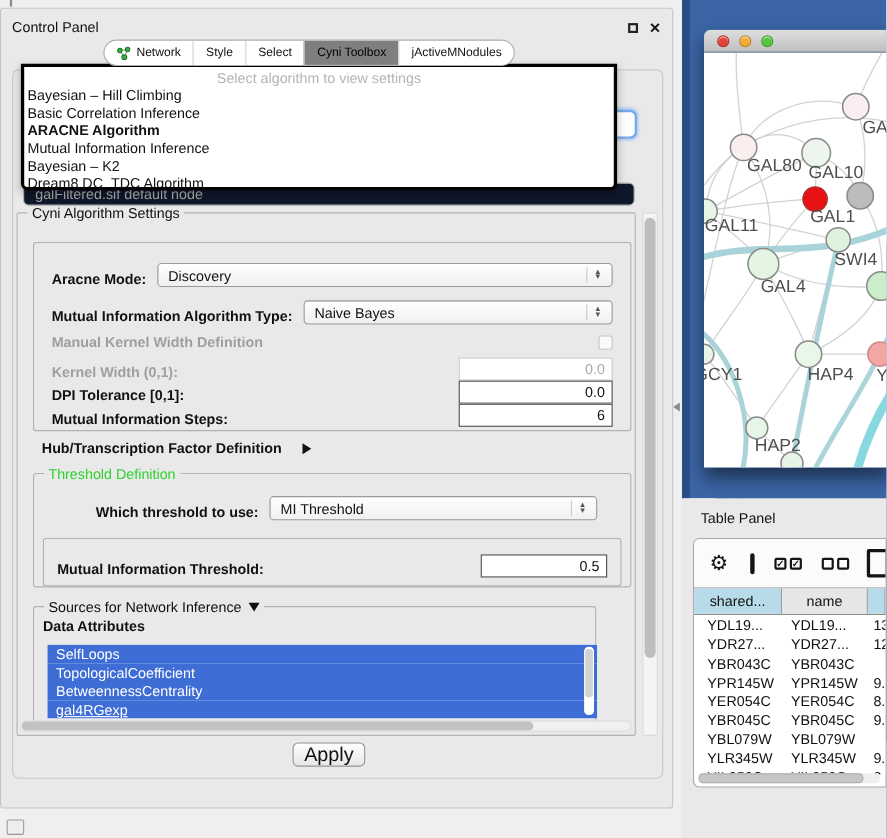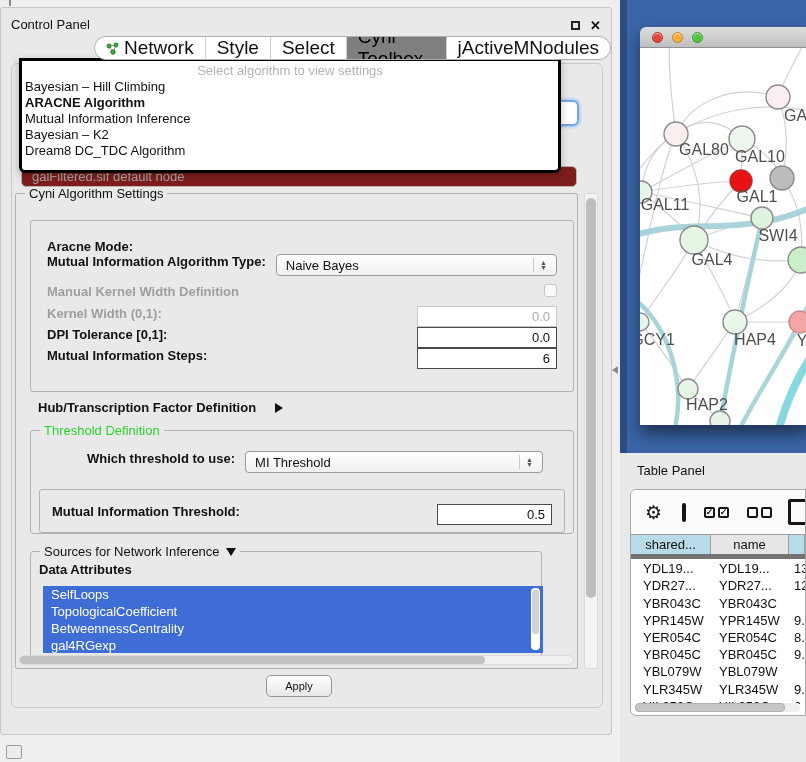--- a/index.html
+++ b/index.html
@@ -11,30 +11,30 @@
   
   .cp{position:absolute;left:0;top:7px;width:612px;height:728px;background:#e9e9e9;
       border:1px solid #c6c6c6;border-radius:3px}
   .cp-titlebar{position:absolute;left:0;top:0;right:0;height:24px;display:flex;align-items:flex-end;padding:0 10px}
   .cp-title{font-size:13px}
   .cp-controls{margin-left:auto;display:flex;gap:10px;align-items:center}
   .float-btn{width:9px;height:9px;border:2px solid #222;background:transparent}
   .close-btn{font-size:13px;font-weight:bold;line-height:1;color:#111}
 
   .tabbar{position:absolute;left:93px;top:28px;height:24px;display:flex;background:#fff;
-          border:1px solid #aeaeae;border-radius:12px;overflow:hidden;font-size:19px;z-index:6}
+          border:1px solid #aeaeae;border-radius:12px;overflow:hidden;font-size:11px;z-index:6}
   .tab{display:flex;align-items:center;gap:5px;padding:0 11px;border-left:1px solid #cfcfcf}
   .tab:first-child{border-left:none}
   .tab.sel{background:#7f7f7f;color:#000000}
 
   .inner{position:absolute;left:10px;top:55px;width:592px;height:645px;background:#e9e9e9;
          border:1px solid #c9c9c9;border-radius:6px}
 
   .hidden-combo{position:absolute;left:20px;top:158px;width:556px;height:21px;border:1px solid #b5b5b5;
-                border-radius:5px;background:#7f1d1d;color:#a9a9a9;font-size:13px;display:flex;
+                border-radius:5px;background:#0f172a;color:#a9a9a9;font-size:13px;display:flex;
                 align-items:center;padding:0 10px;overflow:hidden;z-index:2}
   .blue-frag{position:absolute;left:545px;top:92px;width:33px;height:26px;border:2px solid #74a7ec;
              border-radius:6px;background:#fff;box-shadow:0 0 3px 1px #9cc1f0;z-index:1}
 
   .overlay{position:absolute;left:18px;top:50px;width:542px;height:115px;background:#fff;
            border:3px solid #000000;border-radius:0 0 6px 6px;box-shadow:0 3px 8px rgba(0,0,0,.25);
            font-size:13px;padding-top:2px;z-index:5;overflow:hidden}
   .overlay-header{color:#b4b4b4;text-align:center;height:16px;line-height:16px}
   .algo-item{height:16px;line-height:16px;padding-left:3px;white-space:nowrap}
   .algo-item.bold{font-weight:bold}
@@ -45,53 +45,53 @@
   .legend{position:absolute;top:-8px;left:9px;background:#e9e9e9;padding:0 4px;font-size:13px;
           line-height:15px;white-space:nowrap;display:flex;align-items:center;gap:6px}
   .legend.blue{color:#2222dd}
   .legend.green{color:#2ed22e}
   .vsb{position:absolute;left:583px;top:185px;width:14px;height:476px;background:#f4f4f4;
        border:1px solid #dadada;border-radius:2px}
   .vsb-thumb{position:absolute;left:1px;top:4px;width:10px;height:400px;background:#bdbdbd;border-radius:5px}
 
   .group{position:absolute;border:1px solid #b2b2b2;border-radius:3px}
   .g-algdef{left:14px;top:26px;width:544px;height:172px;padding-top:18px}
-  .row{display:flex;align-items:flex-start;margin:0 16px}
+  .row{display:flex;align-items:flex-end;margin:0 16px}
   .lbl{font-weight:bold;font-size:13px;white-space:nowrap}
   .lbl.dis{color:#9e9e9e}
   .combo{display:flex;align-items:center;height:22px;flex:1;margin-left:10px;background:linear-gradient(#ffffff,#f0f0f0);
          border:1px solid #9a9a9a;border-radius:4px;padding:0 9px;font-size:13px}
   .stepper{margin-left:auto;display:flex;flex-direction:column;align-items:center;color:#555;
            font-size:7px;line-height:.78;border-left:1px solid #c9c9c9;padding-left:6px;height:14px;justify-content:center}
   .field{height:21px;width:140px;margin-left:auto;border:1px solid #4a4a4a;background:#fff;font-size:13px;
          display:flex;align-items:center;justify-content:flex-end;padding:0 6px}
   .field.dis{border-color:#c6c6c6;color:#ababab}
   .checkbox{width:13px;height:13px;margin-left:auto;border:1px solid #c6c6c6;border-radius:3px;background:#fafafa}
-  .mt5{margin-top:0}.mt8{margin-top:8px}.mt7{margin-top:7px}.mt4{margin-top:0}
+  .mt5{margin-top:12px}.mt8{margin-top:8px}.mt7{margin-top:7px}.mt4{margin-top:0}
   .hub-row{position:absolute;left:22px;top:206px;display:flex;align-items:center;gap:19px}
   .tri-right{width:0;height:0;border-top:5px solid transparent;border-bottom:5px solid transparent;border-left:8px solid #111}
   .tri-down{width:0;height:0;border-left:5px solid transparent;border-right:5px solid transparent;border-top:8px solid #111}
 
   .g-thresh{left:14px;top:236px;width:544px;height:104px}
   .row.which{margin:20px 30px 0 56px}
   .mi-box{position:absolute;left:8px;top:58px;width:526px;height:44px;border:1px solid #b2b2b2;border-radius:3px}
   .mi-box .row{margin:14px 12px 0 12px}
   .field.mi{width:115px}
 
   .g-sources{left:14px;top:357px;width:512px;height:112px}
   .da-label{position:absolute;left:8px;top:10px;font-size:13px;font-weight:bold}
   .attr-list{position:absolute;left:12px;top:34px;width:500px;height:67px;background:#fff;overflow:hidden}
   .attr-item{height:17px;line-height:17px;padding-left:8px;color:#fff;font-size:13px;white-space:nowrap}
   .list-sb{position:absolute;right:3px;top:2px;width:9px;height:62px;background:#fff;border-radius:4px}
   .list-sb-thumb{margin:2px 1px;width:7px;height:44px;background:#d2d2d2;border-radius:3px}
   .hsb{position:absolute;left:3px;right:3px;bottom:3px;height:10px;background:#f0f0f0;border:1px solid #dcdcdc;border-radius:5px}
   .hsb-thumb{width:465px;height:8px;background:#c2c2c2;border-radius:4px}
 
   .apply{position:absolute;left:265px;top:667px;width:66px;height:22px;border:1px solid #969696;border-radius:5px;
-         background:linear-gradient(#fefefe,#e7e7e7);font-size:11px;display:flex;align-items:center;justify-content:center}
+         background:linear-gradient(#fefefe,#e7e7e7);font-size:18px;display:flex;align-items:center;justify-content:center}
   .btabs{position:absolute;left:141px;top:700px;height:24px;display:flex;background:#fff;border:1px solid #b0b0b0;
          border-radius:5px;overflow:hidden;font-size:13px}
   .btab{display:flex;align-items:center;padding:0 14px;border-left:1px solid #cfcfcf}
   .btab:first-child{border-left:none}
   .btab.sel{background:#7f7f7f;color:#dedede}
 
   .mini{position:absolute;left:6px;top:745px;width:16px;height:14px;border:1px solid #999;background:#ededed;border-radius:2px}
 
   
   .blue{position:absolute;left:620px;top:0;width:186px;height:453px;background:#3b65a6}
@@ -114,21 +114,21 @@
   .tp-window{position:absolute;left:10px;top:36px;width:176px;height:227px;background:#fff;border:1px solid #a8a8a8;
              border-radius:6px 0 0 6px;overflow:hidden}
   .tp-toolbar{height:44px;display:flex;align-items:center;padding-left:14px;background:#fbfbfb}
   .gear{font-size:19px;line-height:1;color:#141414}
   .split-icon{width:22px;height:19px;border:2px solid #141414;border-radius:3px;margin-left:20px;position:relative}
   .split-icon::after{content:"";position:absolute;left:50%;top:0;bottom:0;width:2px;background:#141414;transform:translateX(-50%)}
   .cb-group{display:flex;gap:3px;margin-left:18px}
   .cb{width:11px;height:11px;border:2px solid #141414;border-radius:2px;font-size:9px;font-weight:bold;
       display:flex;align-items:center;justify-content:center;color:#141414;line-height:1}
   .doc-icon{width:20px;height:26px;border:3px solid #141414;border-radius:2px;margin-left:16px;flex:none}
-  .tp-header{display:flex;height:25px;border-top:1px solid #9e9e9e;border-bottom:5px solid #737373;font-size:13px}
+  .tp-header{display:flex;height:25px;border-top:1px solid #9e9e9e;border-bottom:1px solid #737373;font-size:13px}
   .th{display:flex;align-items:center;justify-content:center;border-right:1px solid #9e9e9e;overflow:hidden}
   .th.hl{background:#b7dbe8}
   .th.plain{background:#e6e6e6}
   .th.c0{width:80px}.th.c1{width:78px}.th.c2{flex:1}
   .tp-body{height:145px;overflow:hidden;background:#fff}
   .tr{display:flex;height:17.2px;align-items:flex-end;font-size:13px}
   .td{overflow:hidden;white-space:nowrap}
   .td.c0{width:80px;padding-left:12px}
   .td.c1{width:78px;padding-left:8px}
   .td.c2{flex:1;padding-left:5px}
@@ -178,34 +178,42 @@
 
     <div class="blue-frag"></div>
     <div class="hidden-combo">
       <span>galFiltered.sif default node</span>
     </div>
 
     <div class="overlay">
       <div class="overlay-header">Select algorithm to view settings</div>
       <div id="algo-items">
           <div class="algo-item">Bayesian – Hill Climbing</div>
+          <div class="algo-item">Basic Correlation Inference</div>
           <div class="algo-item bold">ARACNE Algorithm</div>
           <div class="algo-item">Mutual Information Inference</div>
           <div class="algo-item">Bayesian – K2</div>
           <div class="algo-item">Dream8 DC_TDC Algorithm</div>
         </div>
     </div>
 
     <div class="settings">
       <span class="legend">Cyni Algorithm Settings</span>
 
       <div class="group g-algdef">
         <span class="legend blue">Algorithm Definition</span>
         <div class="row">
           <span class="lbl">Aracne Mode:</span>
+          <span class="combo">
+            <span>Discovery</span>
+            <span class="stepper">
+                <span>▲</span>
+                <span>▼</span>
+              </span>
+          </span>
         </div>
         <div class="row mt5">
           <span class="lbl">Mutual Information Algorithm Type:</span>
           <span class="combo">
             <span>Naive Bayes</span>
             <span class="stepper">
                 <span>▲</span>
                 <span>▼</span>
               </span>
           </span>
@@ -258,21 +266,21 @@
         <span class="legend">
           <span>Sources for Network Inference</span>
           <span class="tri-down"></span>
         </span>
         <div class="da-label">Data Attributes</div>
         <div class="attr-list" id="attr-list">
 
         <div class="attr-item" style="background: rgb(62, 109, 214);">SelfLoops</div>
             <div class="attr-item" style="background: rgb(62, 109, 214);">TopologicalCoefficient</div>
             <div class="attr-item" style="background: rgb(62, 109, 214);">BetweennessCentrality</div>
-            <div class="attr-item" style="background: rgb(62, 109, 214);">gal4RGexp</div>
+            <div class="attr-item" style="background: rgb(62, 109, 214); text-decoration: underline;">gal4RGexp</div>
             <div class="list-sb">
             <div class="list-sb-thumb"></div>
           </div>
           </div>
       </div>
 
       <div class="hsb">
         <div class="hsb-thumb"></div>
       </div>
     </div>

